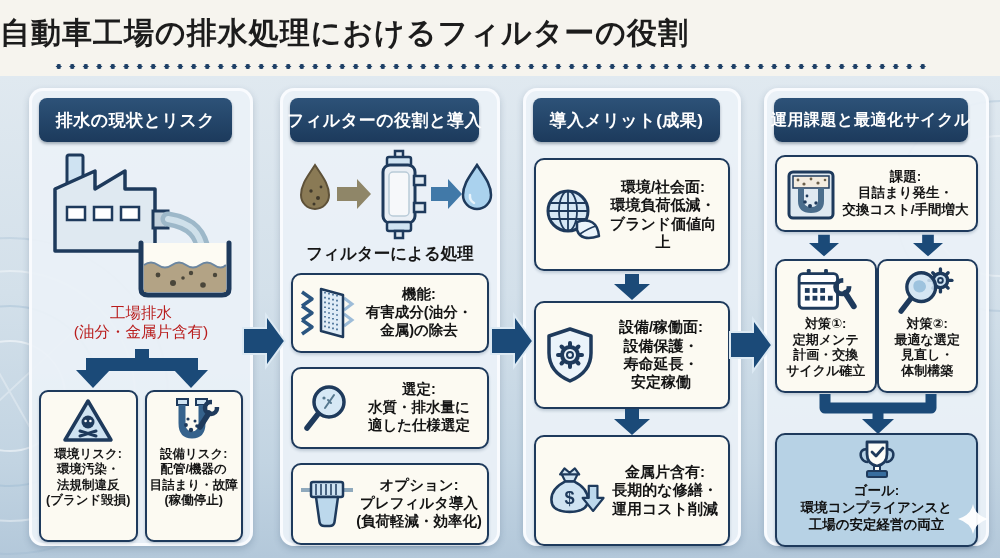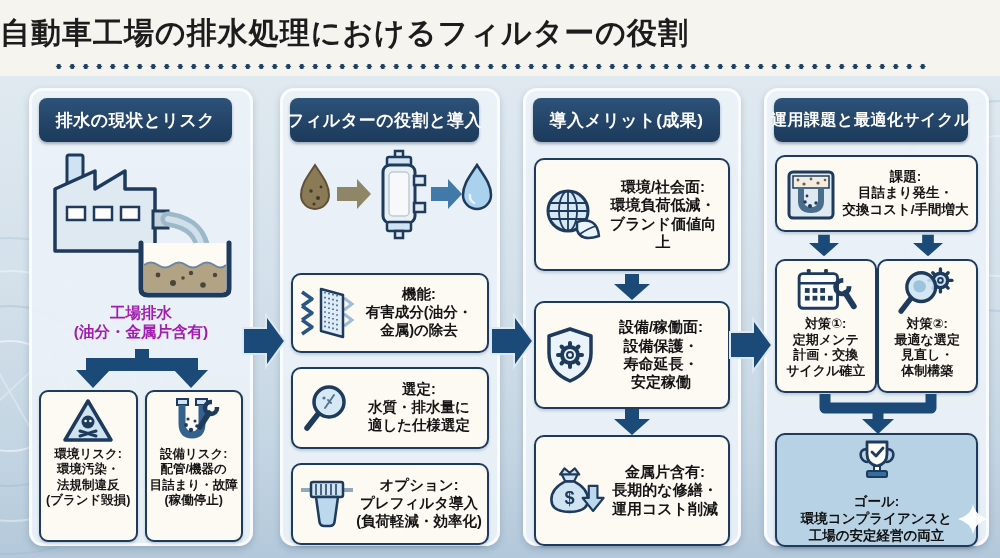--- a/index.html
+++ b/index.html
@@ -28,22 +28,22 @@
   .pre{white-space:pre-line;}
   
   .wbox{position:absolute;left:8px;right:8px;background:#fcfaf2;border:2.5px solid #1e3a5c;
     border-radius:10px;box-sizing:border-box;display:flex;align-items:center;padding:4px 5px;
     box-shadow:0 2px 3px rgba(30,58,92,0.2);}
   .wbox .ic{flex:0 0 58px;display:flex;align-items:center;justify-content:center;}
   .wbox .tx{flex:1;text-align:center;font-weight:bold;font-size:14.5px;line-height:1.22;color:#141414;}
   .p3 .wbox .tx{font-size:15px}
   
   .c1-illus{position:absolute;top:56px;left:11px;}
-  .c1-caption{position:absolute;top:212px;left:0;right:0;text-align:center;font-weight:bold;
-    font-size:15.5px;line-height:1.25;color:#a21caf;}
+  .c1-caption{position:absolute;top:212px;left:0;right:0;text-align:center;font-weight:normal;
+    font-size:15.5px;line-height:1.25;color:#b91c1c;}
   .c1-branch{position:absolute;top:258px;left:35px;}
   .c1-boxes{position:absolute;top:299px;left:7px;right:7px;display:flex;gap:7px;border-radius:18px;}
   .risk-box{flex:1;background:#fcfaf2;border:2.5px solid #1e3a5c;border-radius:9px;height:152px;
     box-sizing:border-box;display:flex;flex-direction:column;align-items:center;padding-top:5px;
     box-shadow:0 2px 3px rgba(30,58,92,0.2);}
   .risk-box .tx{font-size:12.5px;font-weight:bold;text-align:center;line-height:1.22;margin-top:2px;}
   
   .c2-illus{position:absolute;top:58px;left:8px;}
   .c2-caption{position:absolute;top:152px;left:0;right:0;text-align:center;font-weight:bold;font-size:16.5px;}
   .fb1{top:182px;height:80px}.fb2{top:276px;height:82px}.fb3{top:372px;height:82px}
@@ -58,21 +58,21 @@
   .measures{position:absolute;top:168px;left:8px;right:8px;display:flex;}
   .mea{flex:1;background:#fcfaf2;border:2.5px solid #1e3a5c;border-radius:10px;height:134px;
     box-sizing:border-box;display:flex;flex-direction:column;align-items:center;padding-top:5px;
     box-shadow:0 2px 3px rgba(30,58,92,0.2);}
   .mea .tx{font-size:13px;font-weight:bold;text-align:center;line-height:1.2;margin-top:2px;}
   .c4-connector{position:absolute;top:303px;left:6px;}
   .goal{position:absolute;top:342px;left:8px;right:8px;height:114px;background:#b7d2e5;
     border:2.5px solid #1e3a5c;border-radius:10px;box-sizing:border-box;
     display:flex;flex-direction:column;align-items:center;padding-top:4px;
     box-shadow:0 2px 3px rgba(30,58,92,0.25);}
-  .goal .tx{font-size:13.5px;font-weight:bold;text-align:center;line-height:1.25;margin-top:13px;color:#101010;}
+  .goal .tx{font-size:13.5px;font-weight:bold;text-align:center;line-height:1.25;margin-top:2px;color:#101010;}
   
   .flow-arrow{position:absolute;z-index:2;}
   .fa1{left:242px;top:236px}.fa2{left:490px;top:236px}.fa3{left:729px;top:240px}
   .sparkle{position:absolute;left:958px;top:428px;z-index:4;}
 </style>
 </head>
 <body>
 
 <div class="titlebar">
   <div class="title">自動車工場の排水処理におけるフィルターの役割</div>
@@ -191,20 +191,21 @@
       <rect x="98" y="23" width="20" height="44" rx="4" fill="#f6f8fa" stroke="#b9cbd8" stroke-width="1.5"></rect>
       <rect x="123" y="27" width="11" height="9" fill="#dfe9f1" stroke="#1e3a5c" stroke-width="2.5"></rect>
       <rect x="123" y="54" width="11" height="9" fill="#dfe9f1" stroke="#1e3a5c" stroke-width="2.5"></rect>
       <rect x="96" y="73" width="24" height="9" rx="2" fill="#cfe3f2" stroke="#1e3a5c" stroke-width="2.5"></rect>
       <rect x="104" y="82" width="8" height="7" fill="#dfe9f1" stroke="#1e3a5c" stroke-width="2.5"></rect>
       <polygon points="140,38 157,38 157,30 171,45 157,60 157,52 140,52" fill="#4179a8"></polygon>
       <path d="M186,16 C193,27 200,35 200,46 a14,14 0 1,1 -28,0 C172,35 179,27 186,16 Z" fill="#aad2ee" stroke="#1e3a5c" stroke-width="2.5"></path>
       <path d="M179,46 a8,8 0 0,0 4,8" fill="none" stroke="#e8f4fc" stroke-width="2.5" stroke-linecap="round"></path>
     </svg>
 
+    <div class="c2-caption">フィルターによる処理</div>
 
     <div class="wbox fb1">
       <span class="ic">
         <svg width="56" height="58" viewBox="0 0 56 58">
           <g fill="none" stroke="#2a5580" stroke-width="3.5" stroke-linejoin="round">
             <path d="M3,8 L13,15 L3,22"></path>
               <path d="M3,22 L13,29 L3,36"></path>
               <path d="M3,36 L13,43 L3,50"></path>
           </g>
           <g fill="none" stroke="#9dbcd8" stroke-width="3">

